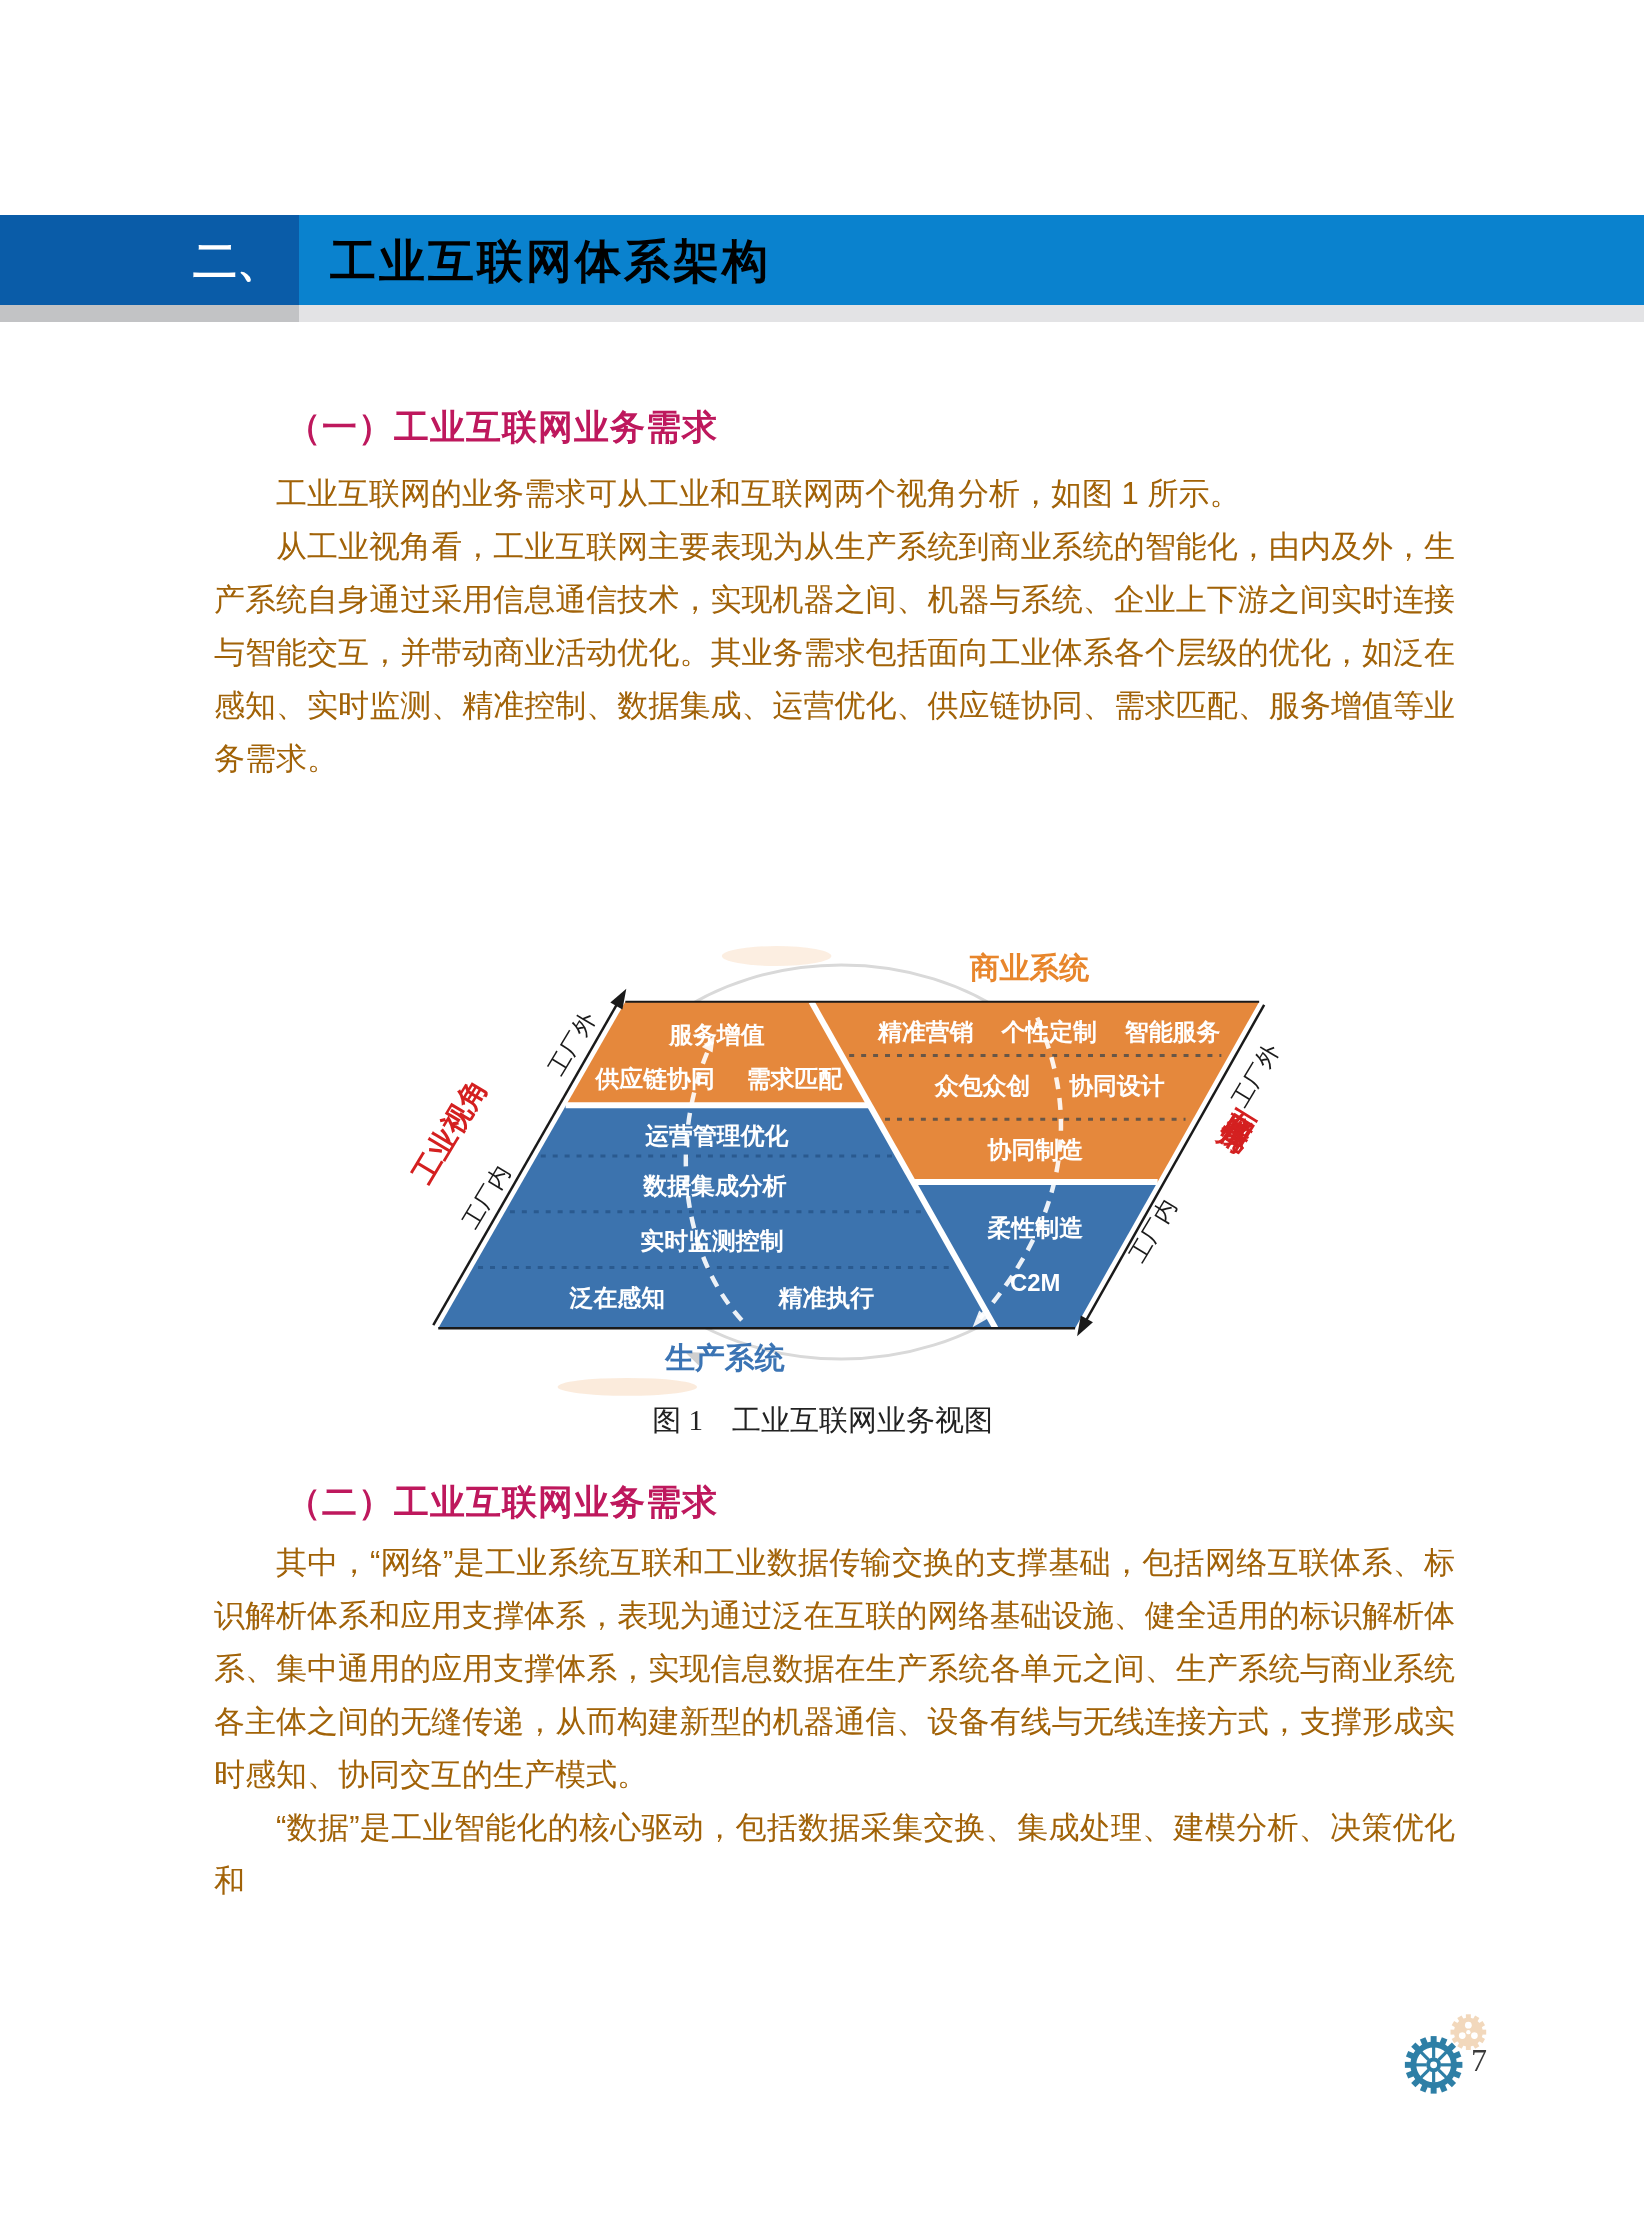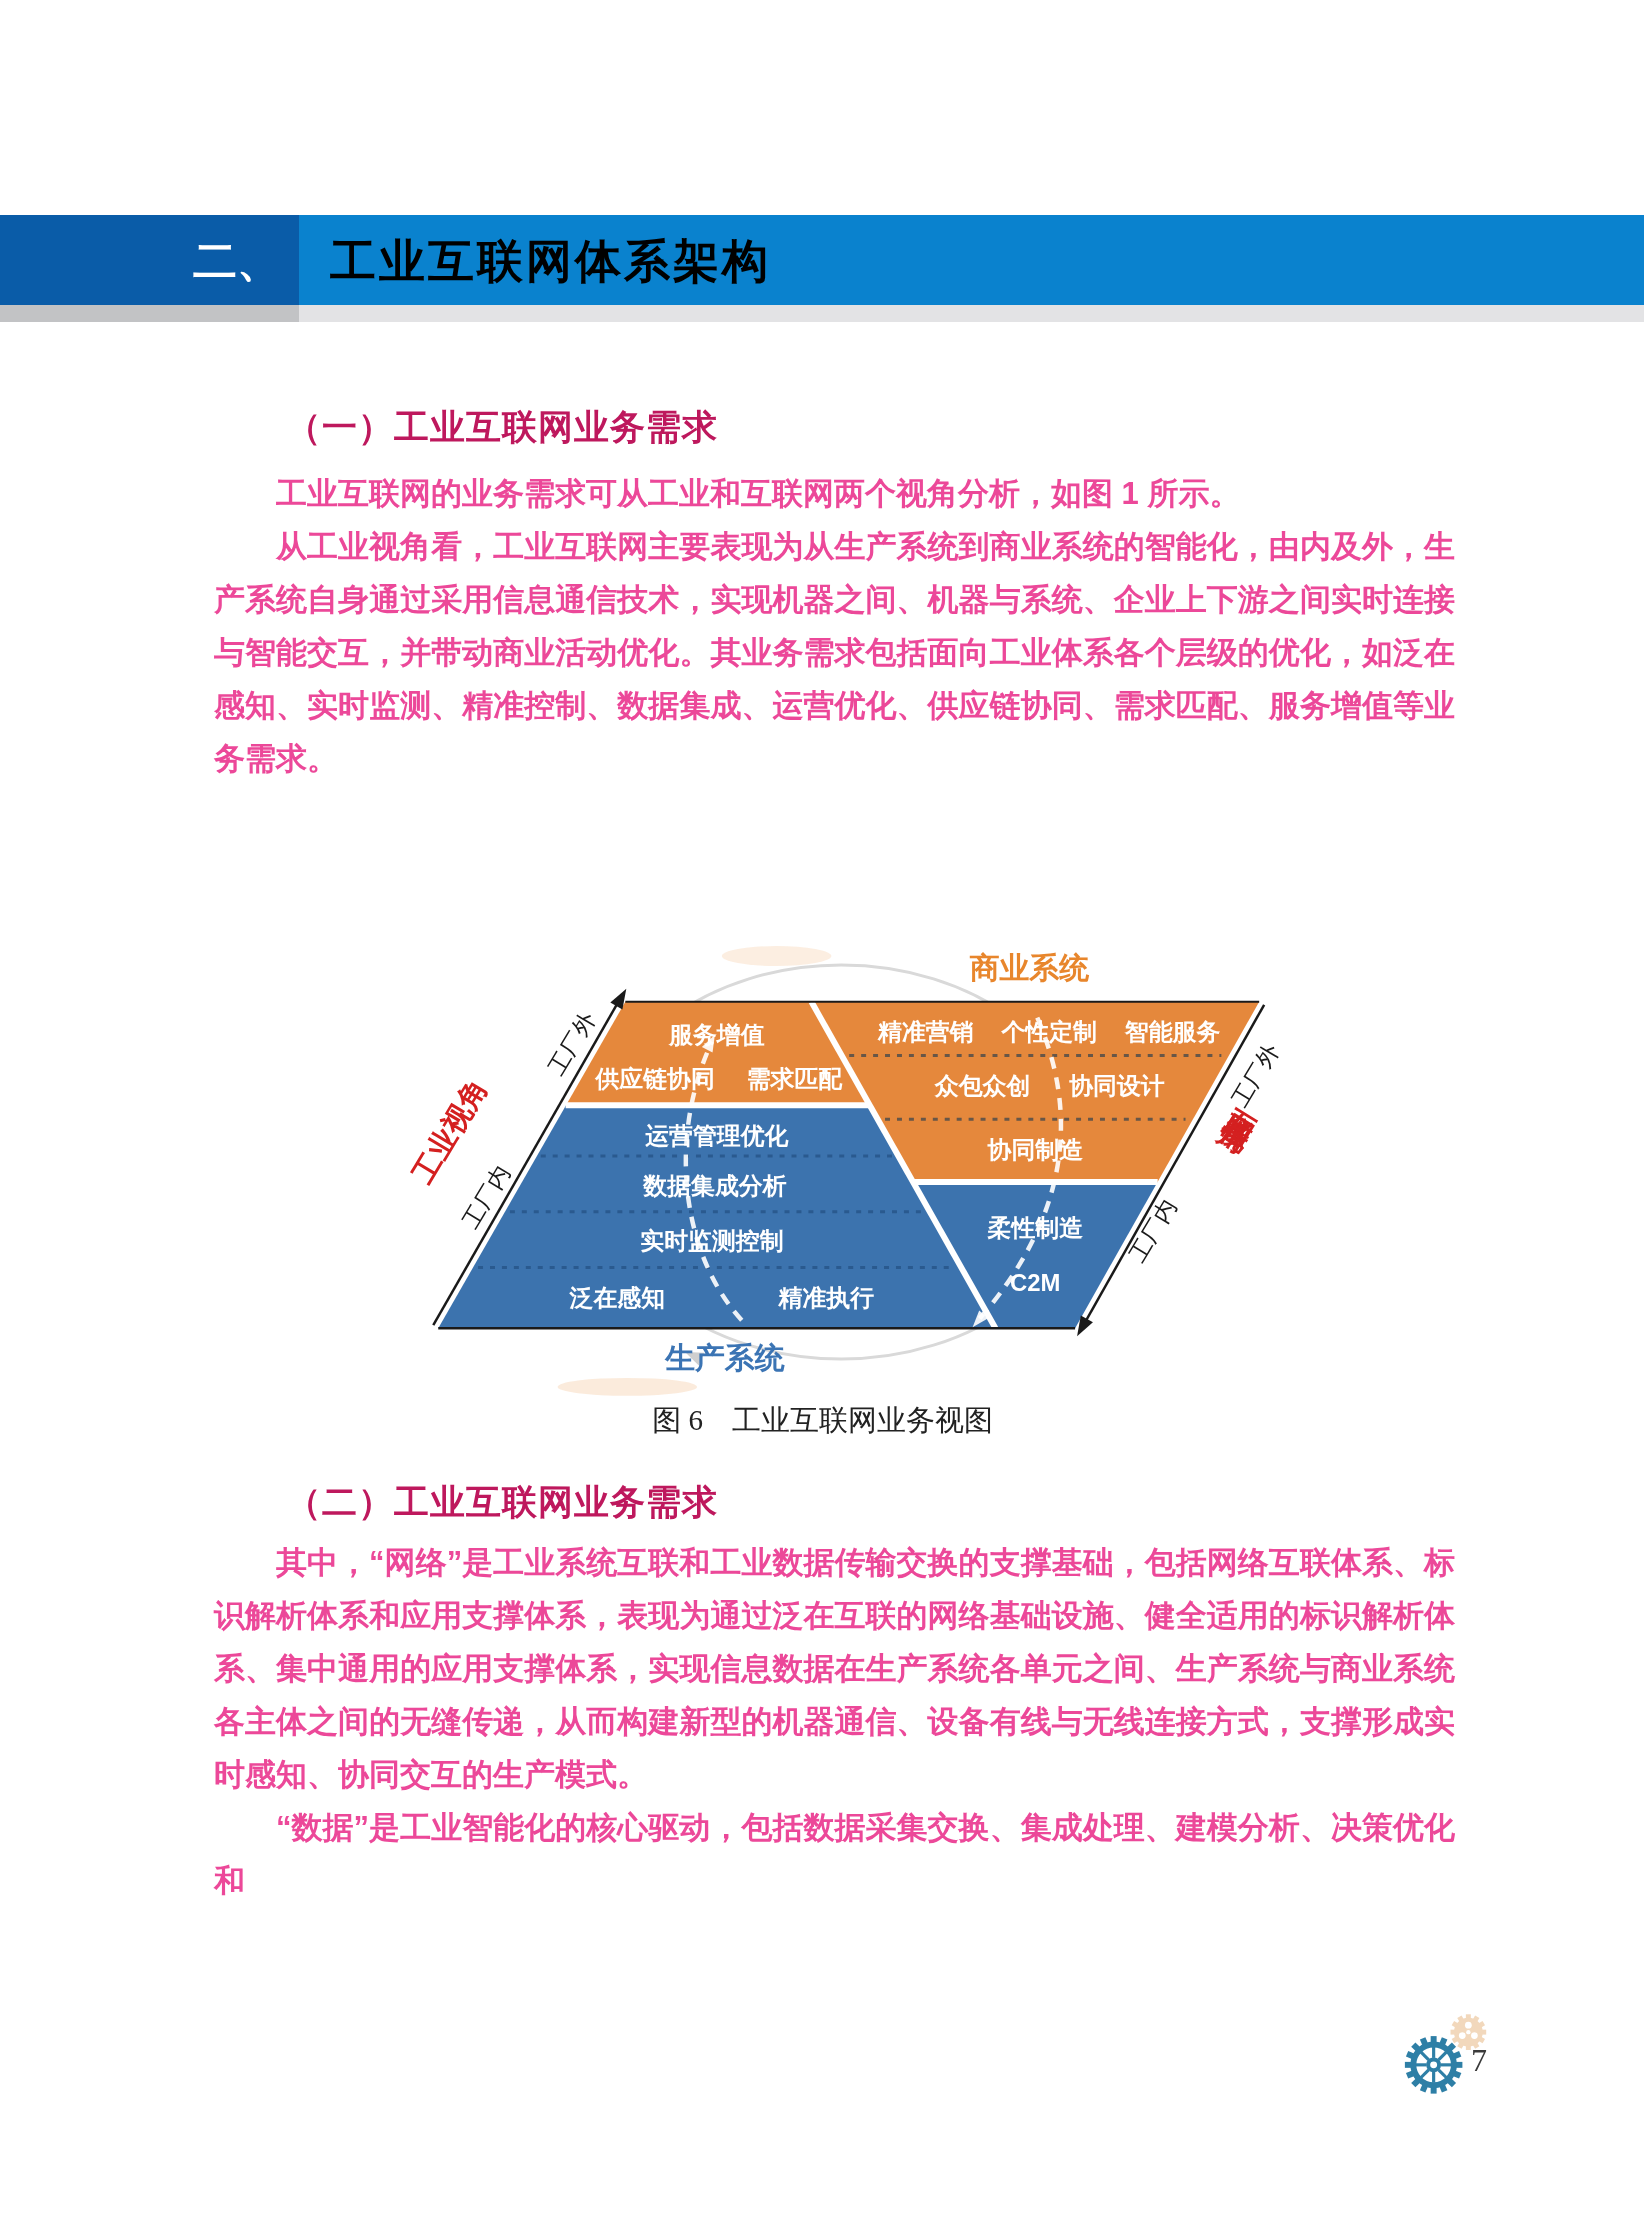--- a/index.html
+++ b/index.html
@@ -15,22 +15,22 @@
     padding-right:18px;box-sizing:border-box;}
   .banner-title{position:absolute;left:330px;top:0;height:91px;line-height:93px;
     color:#000000;font-size:46px;font-weight:bold;letter-spacing:3px;}
   .strip-l{position:absolute;left:0;top:305px;width:299px;height:17px;background:#C2C3C5;}
   .strip-r{position:absolute;left:299px;top:305px;width:1346px;height:17px;background:#E3E3E5;}
   
   .h-blue{position:absolute;left:286px;color:#be185d;font-size:35px;font-weight:bold;letter-spacing:1px;}
   #h1{top:404px;}
   #h2{top:1479px;}
   
-  .textblock{position:absolute;left:214px;width:1241px;color:#ec4899;
-    font-size:31px;line-height:53px;text-align:justify;font-weight:bold;}
+  .textblock{position:absolute;left:214px;width:1241px;color:#a16207;
+    font-size:31px;line-height:53px;text-align:justify;}
   .textblock p{margin:0;text-indent:2em;}
   #text1{top:467px;}
   #text2{top:1536px;}
   
   .figure{position:absolute;left:289px;top:930px;width:1005px;height:468px;}
   .right-view-label{position:absolute;left:957px;top:167px;width:34px;
     writing-mode:vertical-rl;text-orientation:upright;
     transform:rotate(32deg);transform-origin:50% 0;
     color:#D42020;font-size:29px;font-weight:bold;letter-spacing:3px;}
   .caption{position:absolute;left:0;top:1401px;width:1645px;text-align:center;
@@ -123,21 +123,21 @@
     <text class="edgelabel" transform="translate(291,118) rotate(-59)" text-anchor="middle">工厂外</text>
     <text class="edgelabel" transform="translate(205,272) rotate(-59)" text-anchor="middle">工厂内</text>
     <text class="edgelabel" transform="translate(978,150) rotate(-59)" text-anchor="middle">工厂外</text>
     <text class="edgelabel" transform="translate(875,306) rotate(-59)" text-anchor="middle">工厂内</text>
 
     <text transform="translate(170,207) rotate(-59)" text-anchor="middle" font-size="29" font-weight="bold" fill="#D42020">工业视角</text>
   </svg>
   <div class="right-view-label">互联网视角</div>
 </div>
 
-<div class="caption">图 6　工业互联网业务视图</div>
+<div class="caption">图 1　工业互联网业务视图</div>
 
 <div id="h2" class="h-blue">（二）工业互联网业务需求</div>
 
 <div id="text2" class="textblock">
   <p>其中，“网络”是工业系统互联和工业数据传输交换的支撑基础，包括网络互联体系、标识解析体系和应用支撑体系，表现为通过泛在互联的网络基础设施、健全适用的标识解析体系、集中通用的应用支撑体系，实现信息数据在生产系统各单元之间、生产系统与商业系统各主体之间的无缝传递，从而构建新型的机器通信、设备有线与无线连接方式，支撑形成实时感知、协同交互的生产模式。</p>
   <p>“数据”是工业智能化的核心驱动，包括数据采集交换、集成处理、建模分析、决策优化和</p>
 </div>
 
 <div class="footer-gears">
   <svg width="119" height="100" viewBox="0 0 120 100">

